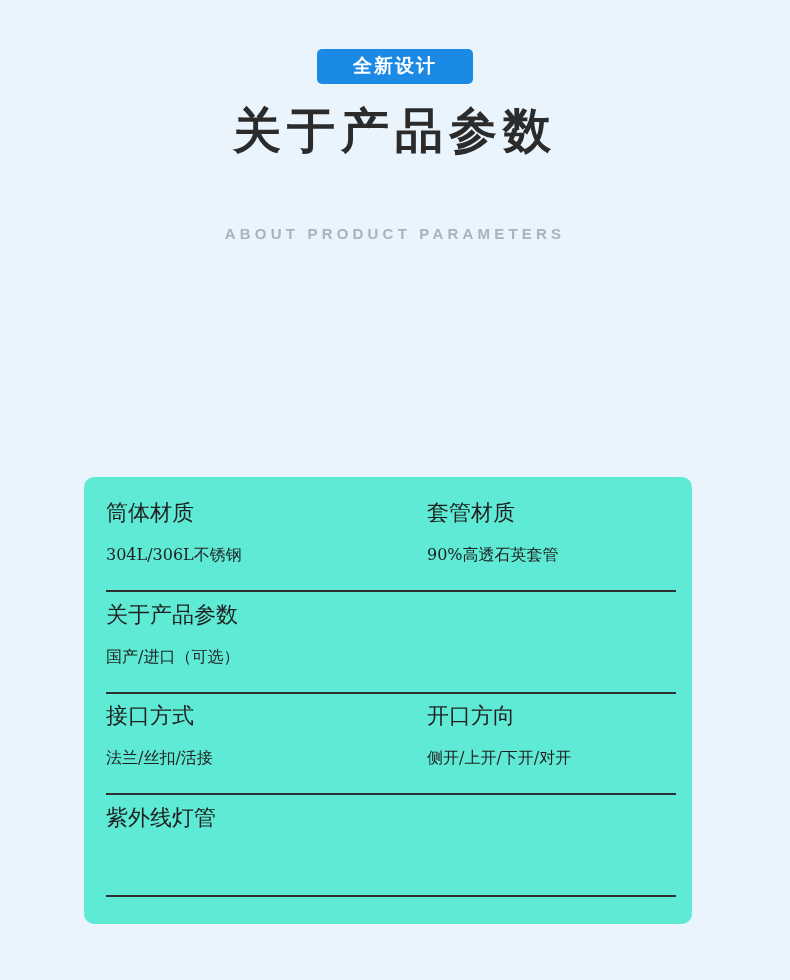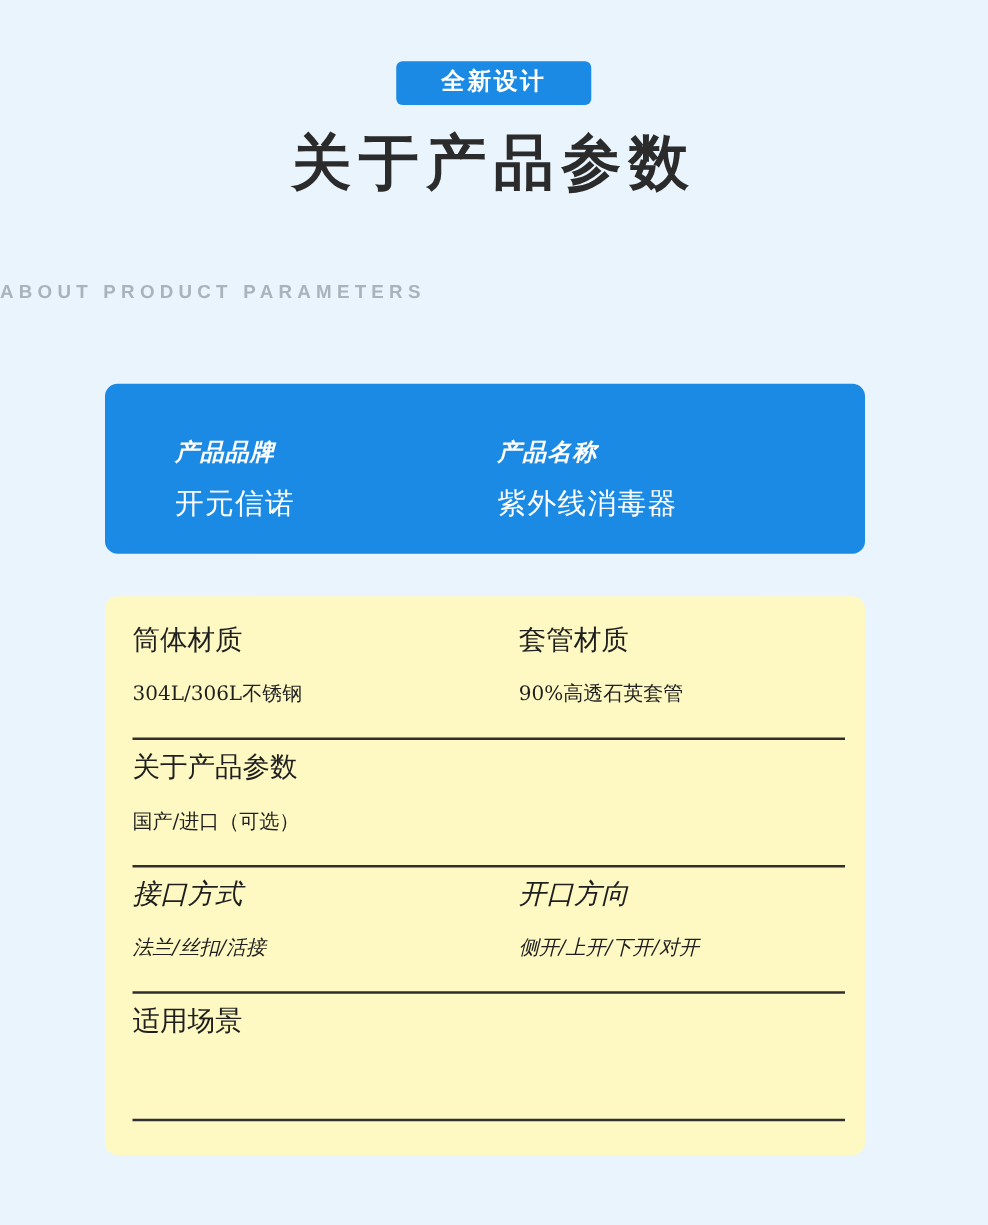--- a/index.html
+++ b/index.html
@@ -52,21 +52,21 @@
     color: #2b2b2b;
     letter-spacing: 6px;
     line-height: 1.1;
   }
 
   .sub-title {
     position: absolute;
     top: 225px;
     left: 0;
     width: 790px;
-    text-align: left;
+    text-align: center;
     font-size: 15px;
     font-weight: bold;
     color: #a9b3bb;
     letter-spacing: 4.2px;
   }
 
   
   .blue-card {
     position: absolute;
     top: 307px;
@@ -100,42 +100,42 @@
     line-height: 1;
   }
 
   
   .spec-card {
     position: absolute;
     top: 477px;
     left: 84px;
     width: 608px;
     height: 447px;
-    background: #fef9c3;
+    background: #5eead4;
     border-radius: 10px;
     box-sizing: border-box;
   }
   .spec-row {
     position: absolute;
     left: 22px;
     width: 570px;
     height: 101px;
   }
   .spec-row.r1 { top: 25px; }
   .spec-row.r2 { top: 127px; }
-  .spec-row.r3 { top: 228px; font-style: italic; }
+  .spec-row.r3 { top: 228px; }
   .spec-row.r4 { top: 330px; }
 
   .spec-col {
     position: absolute;
     top: 0;
     width: 300px;
   }
   .spec-col.k1 { left: 0px; }
-  .spec-col.k2 { left: 309px; }
+  .spec-col.k2 { left: 321px; }
 
   .spec-label {
     font-family: "DejaVu Sans", "Liberation Sans", sans-serif;
     font-size: 22px;
     color: #1f1f1f;
     line-height: 1;
     white-space: nowrap;
   }
   .spec-value {
     margin-top: 23px;
@@ -163,30 +163,20 @@
 <div class="page">
 
   <div class="badge-wrap">
     <span class="badge">全新设计</span>
   </div>
 
   <div class="main-title">关于产品参数</div>
 
   <div class="sub-title">ABOUT PRODUCT PARAMETERS</div>
 
-  <div class="blue-card">
-    <div class="blue-col c1">
-      <div class="blue-label">产品品牌</div>
-      <div class="blue-value">开元信诺</div>
-    </div>
-    <div class="blue-col c2">
-      <div class="blue-label">产品名称</div>
-      <div class="blue-value">紫外线消毒器</div>
-    </div>
-  </div>
 
   <div class="spec-card">
 
     <div class="spec-row r1">
       <div class="spec-col k1">
         <div class="spec-label">筒体材质</div>
         <div class="spec-value">304L/306L不锈钢</div>
       </div>
       <div class="spec-col k2">
         <div class="spec-label">套管材质</div>
@@ -210,20 +200,20 @@
       </div>
       <div class="spec-col k2">
         <div class="spec-label">开口方向</div>
         <div class="spec-value">侧开/上开/下开/对开</div>
       </div>
       <div class="row-rule"></div>
     </div>
 
     <div class="spec-row r4">
       <div class="spec-col k1">
-        <div class="spec-label">适用场景</div>
+        <div class="spec-label">紫外线灯管</div>
       </div>
       <div class="row-rule short"></div>
     </div>
 
   </div>
 
 </div>
 
 </body></html>

